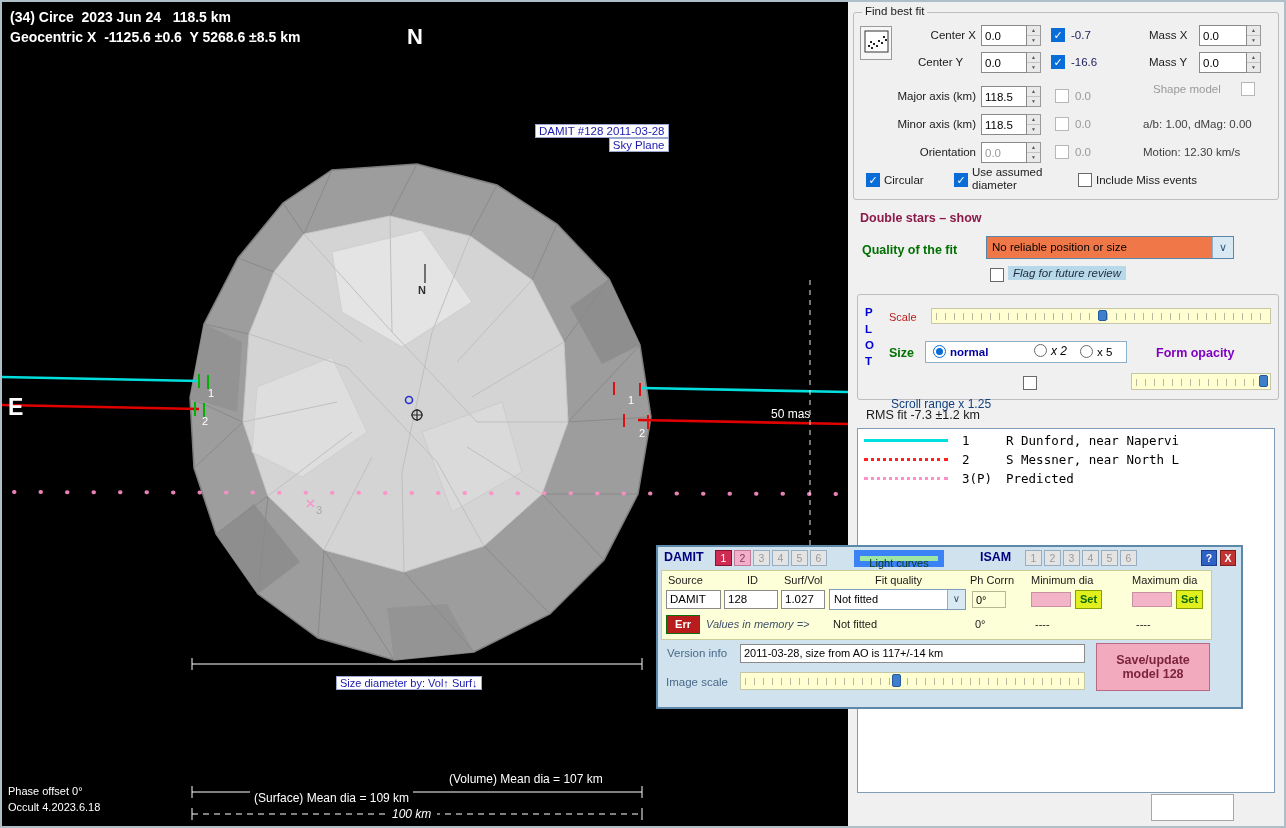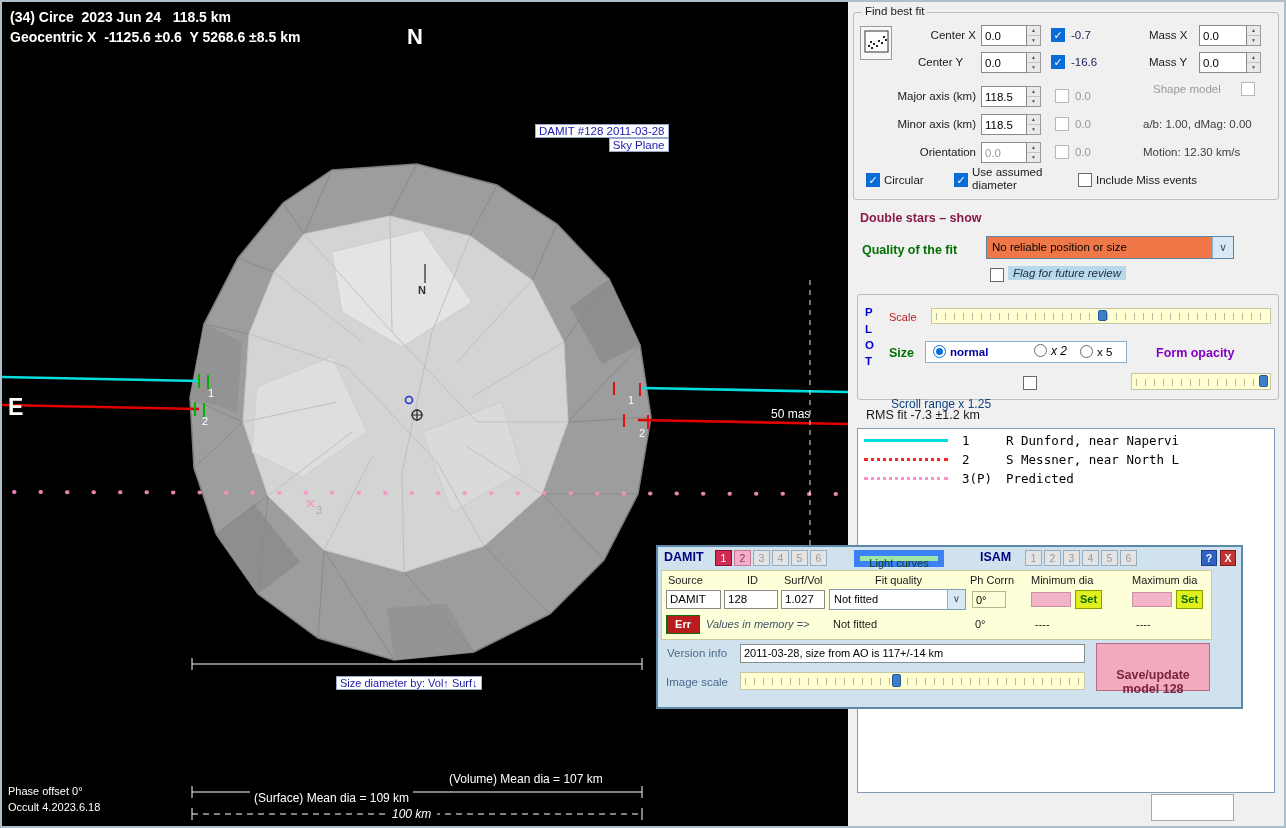--- a/index.html
+++ b/index.html
@@ -341,21 +341,21 @@
       <span class="dhdr" style="left:474px;top:47px;">----</span>
     </div>
 
     <span class="abs" style="left:9px;top:100px;font-size:11.5px;color:#4a6a8a;">Version info</span>
     <span class="fld" style="left:82px;top:97px;width:345px;height:19px;line-height:17px;font-size:11px;">2011-03-28, size from AO is 117+/-14 km</span>
     <span class="abs" style="left:8px;top:129px;font-size:11.5px;color:#4a6a8a;">Image scale</span>
     <div class="sld" style="left:82px;top:125px;width:345px;height:18px;">
       <div class="ticks"></div>
       <div class="thumb" style="left:44%;"></div>
     </div>
-    <div class="abs" style="left:438px;top:96px;width:114px;height:48px;background:#f2aabe;border:1px solid #b86a84;box-sizing:border-box;text-align:center;color:#7c2340;font-weight:bold;font-size:12.5px;padding-top:24px;">
+    <div class="abs" style="left:438px;top:96px;width:114px;height:48px;background:#f2aabe;border:1px solid #b86a84;box-sizing:border-box;text-align:center;color:#7c2340;font-weight:bold;font-size:12.5px;padding-top:9px;">
       <div>Save/update</div>
       <div>model 128</div>
     </div>
   </div>
 
   <div class="abs" style="left:1149px;top:792px;width:83px;height:27px;background:#fff;border:1px solid #a8a8a8;box-sizing:border-box;"></div>
 
 </div>
 
 </body></html>

